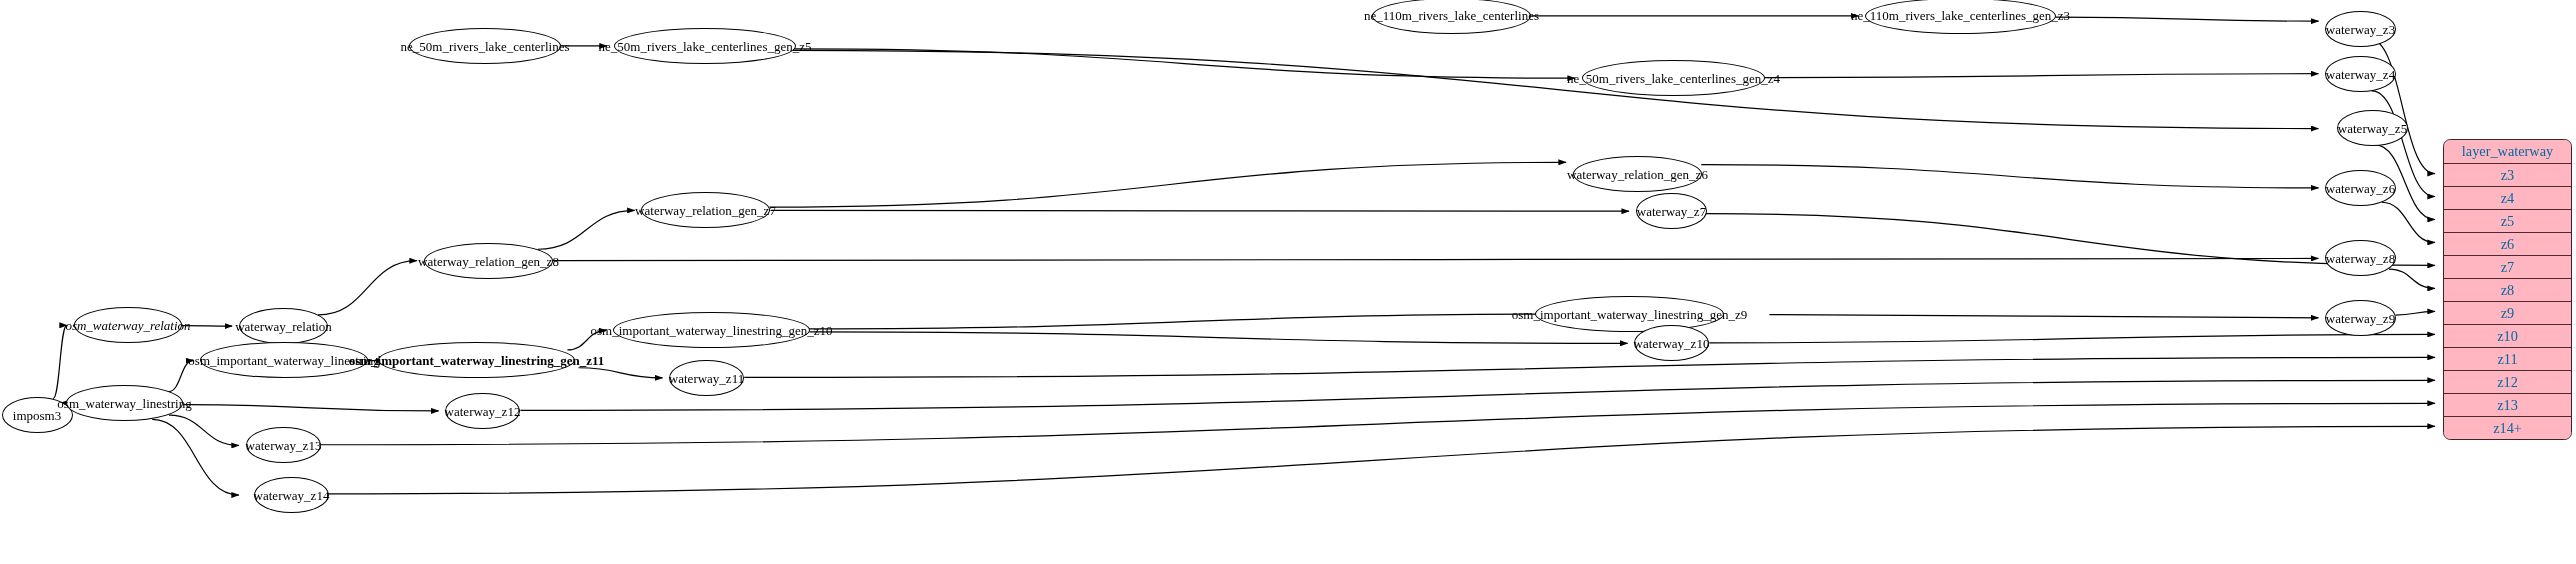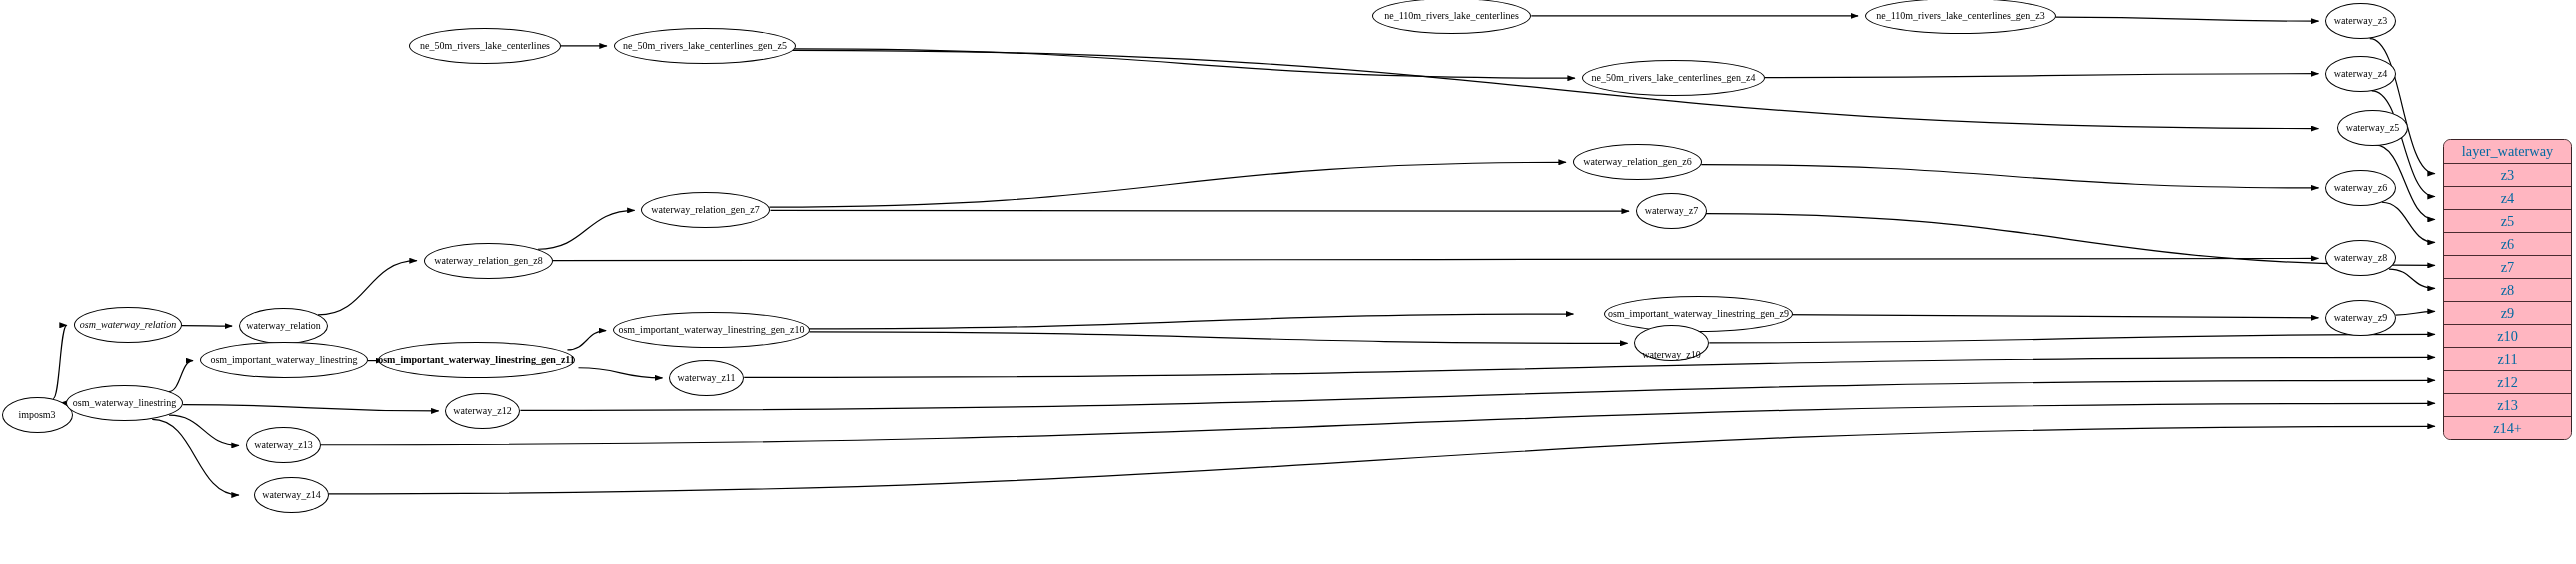--- a/index.html
+++ b/index.html
@@ -2,21 +2,21 @@
 <html style="font-size:12px"><head>
 <meta charset="utf-8">
 <style>
   html,body{margin:0;padding:0;background:#ffffff;}
   body{font-family:"Liberation Serif", serif;}
   #stage{position:relative;width:2576px;height:565px;background:#fff;overflow:hidden;}
   #edges{position:absolute;left:0;top:0;width:2576px;height:565px;pointer-events:none;}
   .node{position:absolute;display:flex;align-items:center;justify-content:center;
         box-sizing:border-box;border:1.2px solid #000;border-radius:50%;
         background:#fff;color:#000;white-space:nowrap;}
-  .node span{font-size:10px;line-height:1;font-family:"Liberation Serif", serif;}
+  .node span{font-size:13px;line-height:1;font-family:"Liberation Serif", serif;}
   #legend{position:absolute;left:2443px;top:139px;width:129px;
           border:1.2px solid #3a2226;border-radius:7.5px;background:#ffb6c1;
           overflow:hidden;box-sizing:border-box;}
   #legend .lrow{height:23px;display:flex;align-items:center;justify-content:center;
           border-top:1.1px solid #4a2a30;box-sizing:border-box;background:#ffb6c1;}
   #legend .lrow:first-child{border-top:none;}
   #legend .lrow span{font-size:14.3px;font-family:"Liberation Serif", serif;color:#0369a1;}
   #legend .lhead span{font-size:14.3px;}
 </style>
 </head>
@@ -112,39 +112,39 @@
       </div>
       <div class="node" style="left: 669px; top: 360px; width: 75px; height: 36px;">
         <span>waterway_z11</span>
       </div>
       <div class="node" style="left: 614px; top: 28px; width: 182px; height: 36px;">
         <span>ne_50m_rivers_lake_centerlines_gen_z5</span>
       </div>
       <div class="node" style="left: 1372px; top: -2.3px; width: 159px; height: 36px;">
         <span>ne_110m_rivers_lake_centerlines</span>
       </div>
-      <div class="node" style="left: 1573px; top: 144px; width: 129px; height: 36px; align-items: center;">
+      <div class="node" style="left: 1573px; top: 156px; width: 129px; height: 36px; align-items: center;">
         <span>waterway_relation_gen_z6</span>
       </div>
       <div class="node" style="left: 1636px; top: 193px; width: 71px; height: 36px;">
         <span>waterway_z7</span>
       </div>
-      <div class="node" style="left: 1604px; top: 296px; width: 189px; height: 36px;">
+      <div class="node" style="left: 1535px; top: 296px; width: 189px; height: 36px;">
         <span>osm_important_waterway_linestring_gen_z9</span>
       </div>
-      <div class="node" style="left: 1634px; top: 325px; width: 75px; height: 36px; align-items: flex-end;">
+      <div class="node" style="left: 1634px; top: 325px; width: 75px; height: 36px;">
         <span>waterway_z10</span>
       </div>
       <div class="node" style="left: 1865px; top: -2.3px; width: 191px; height: 36px;">
         <span>ne_110m_rivers_lake_centerlines_gen_z3</span>
       </div>
       <div class="node" style="left: 1582px; top: 60px; width: 183px; height: 36px;">
         <span>ne_50m_rivers_lake_centerlines_gen_z4</span>
       </div>
-      <div class="node" style="left: 2325px; top: 3px; width: 71px; height: 36px;">
+      <div class="node" style="left: 2325px; top: 11px; width: 71px; height: 36px;">
         <span>waterway_z3</span>
       </div>
       <div class="node" style="left: 2325px; top: 56px; width: 71px; height: 36px;">
         <span>waterway_z4</span>
       </div>
       <div class="node" style="left: 2325px; top: 110px; width: 71px; height: 36px; margin-left: 12px;">
         <span>waterway_z5</span>
       </div>
       <div class="node" style="left: 2325px; top: 170px; width: 71px; height: 36px;">
         <span>waterway_z6</span>

